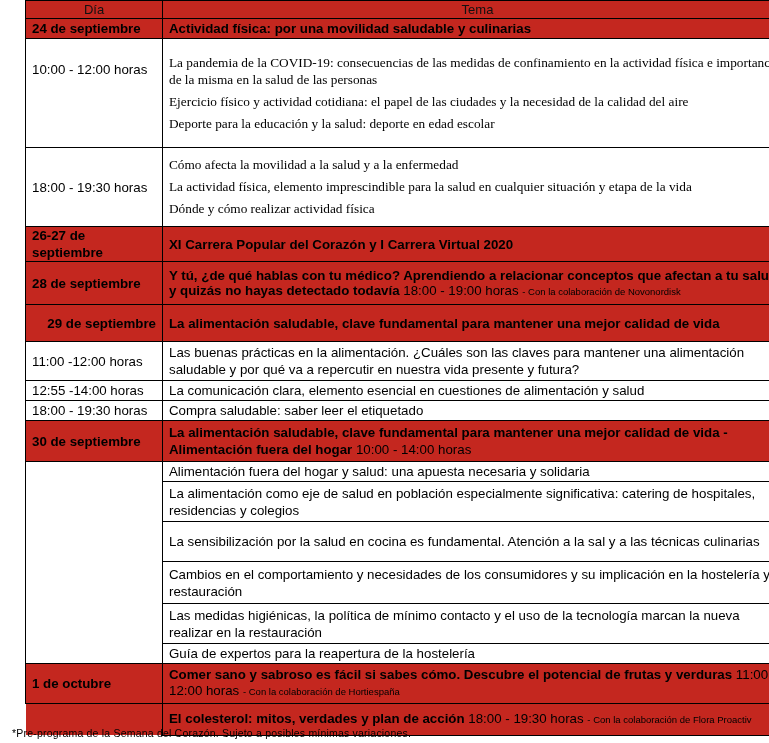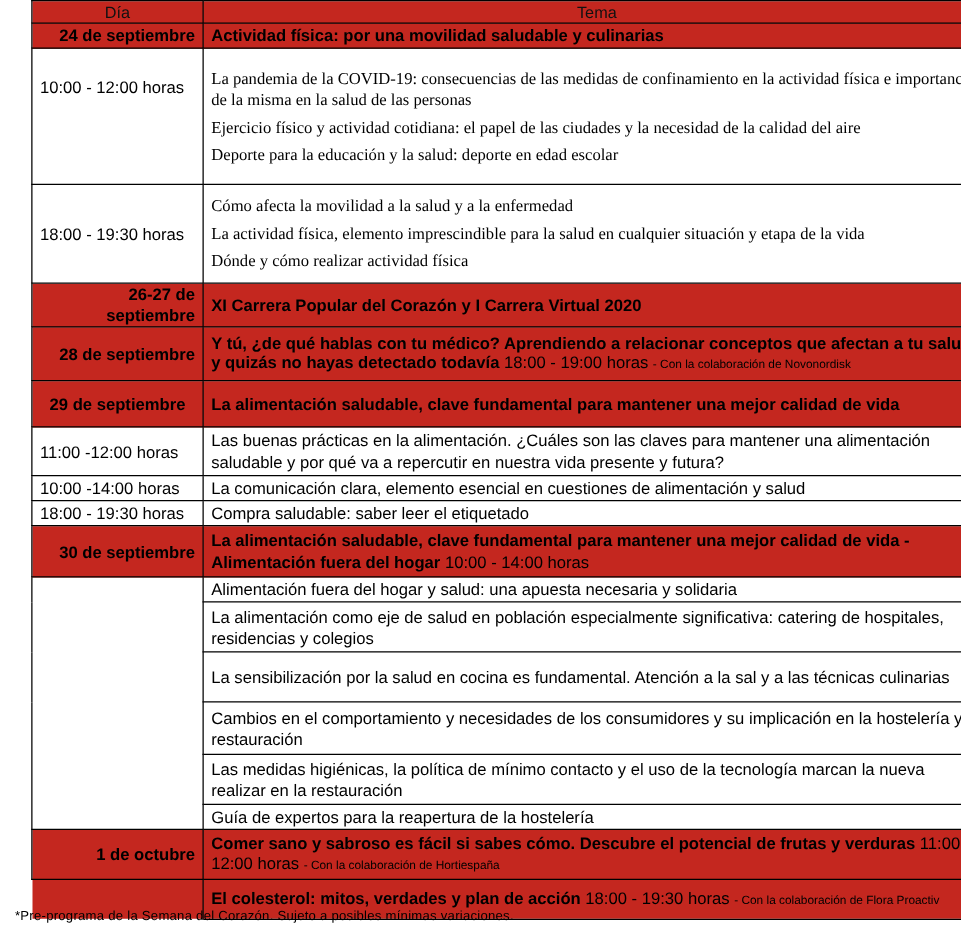--- a/index.html
+++ b/index.html
@@ -4,27 +4,27 @@
 <style>
   html, body { margin:0; padding:0; background:#ffffff; }
   body { width:769px; height:743px; position:relative; overflow:hidden;
          font-family:"Liberation Sans", sans-serif; color:#000; }
   .tbl { position:absolute; left:25px; top:0; width:768px; border-collapse:collapse; table-layout:fixed;border-radius:15px; }
   .tbl td { border:1px solid #000; padding:0 6px; vertical-align:middle; font-size:13.3px; line-height:17px; }
   .col-day { width:124px; }
   .red { background:#C4271F; }
   .hdr td { text-align:center; height:17px; font-size:13px; color:#111; padding:0; }
   .bold { font-weight:bold; }
-  .day { font-weight:bold;text-align:right; }
+  .day { font-weight:bold; }
   .slot { font-size:13.3px; }
   .topics div { padding:2px 0 3px 0;font-family:Liberation Serif, serif; }
   .small { font-size:9.5px; }
   .footnote { position:absolute; left:12px; top:727px; font-size:10.5px; color:#000; letter-spacing:0.2px; }
   .nob-bottom { border-bottom:none !important; }
-  .center { text-align:center; }
+  .center { text-align:right; }
 </style>
 </head>
 <body>
 
 <table class="tbl">
   <colgroup>
       <col class="col-day" style="width:137px">
       <col>
     </colgroup>
 
@@ -71,21 +71,21 @@
 
   <tr class="red">
     <td class="day center" style="height:36px">29 de septiembre</td>
     <td class="bold">La alimentación saludable, clave fundamental para mantener una mejor calidad de vida</td>
   </tr>
   <tr>
     <td class="slot" style="height:38px">11:00 -12:00 horas</td>
     <td>Las buenas prácticas en la alimentación. ¿Cuáles son las claves para mantener una alimentación saludable y por qué va a repercutir en nuestra vida presente y futura?</td>
   </tr>
   <tr>
-    <td class="slot" style="height:19px">10:00 -14:00 horas</td>
+    <td class="slot" style="height:19px">12:55 -14:00 horas</td>
     <td>La comunicación clara, elemento esencial en cuestiones de alimentación y salud</td>
   </tr>
   <tr>
     <td class="slot" style="height:19px">18:00 - 19:30 horas</td>
     <td>Compra saludable: saber leer el etiquetado</td>
   </tr>
 
   <tr class="red">
     <td class="day" style="height:40px">30 de septiembre</td>
     <td>

